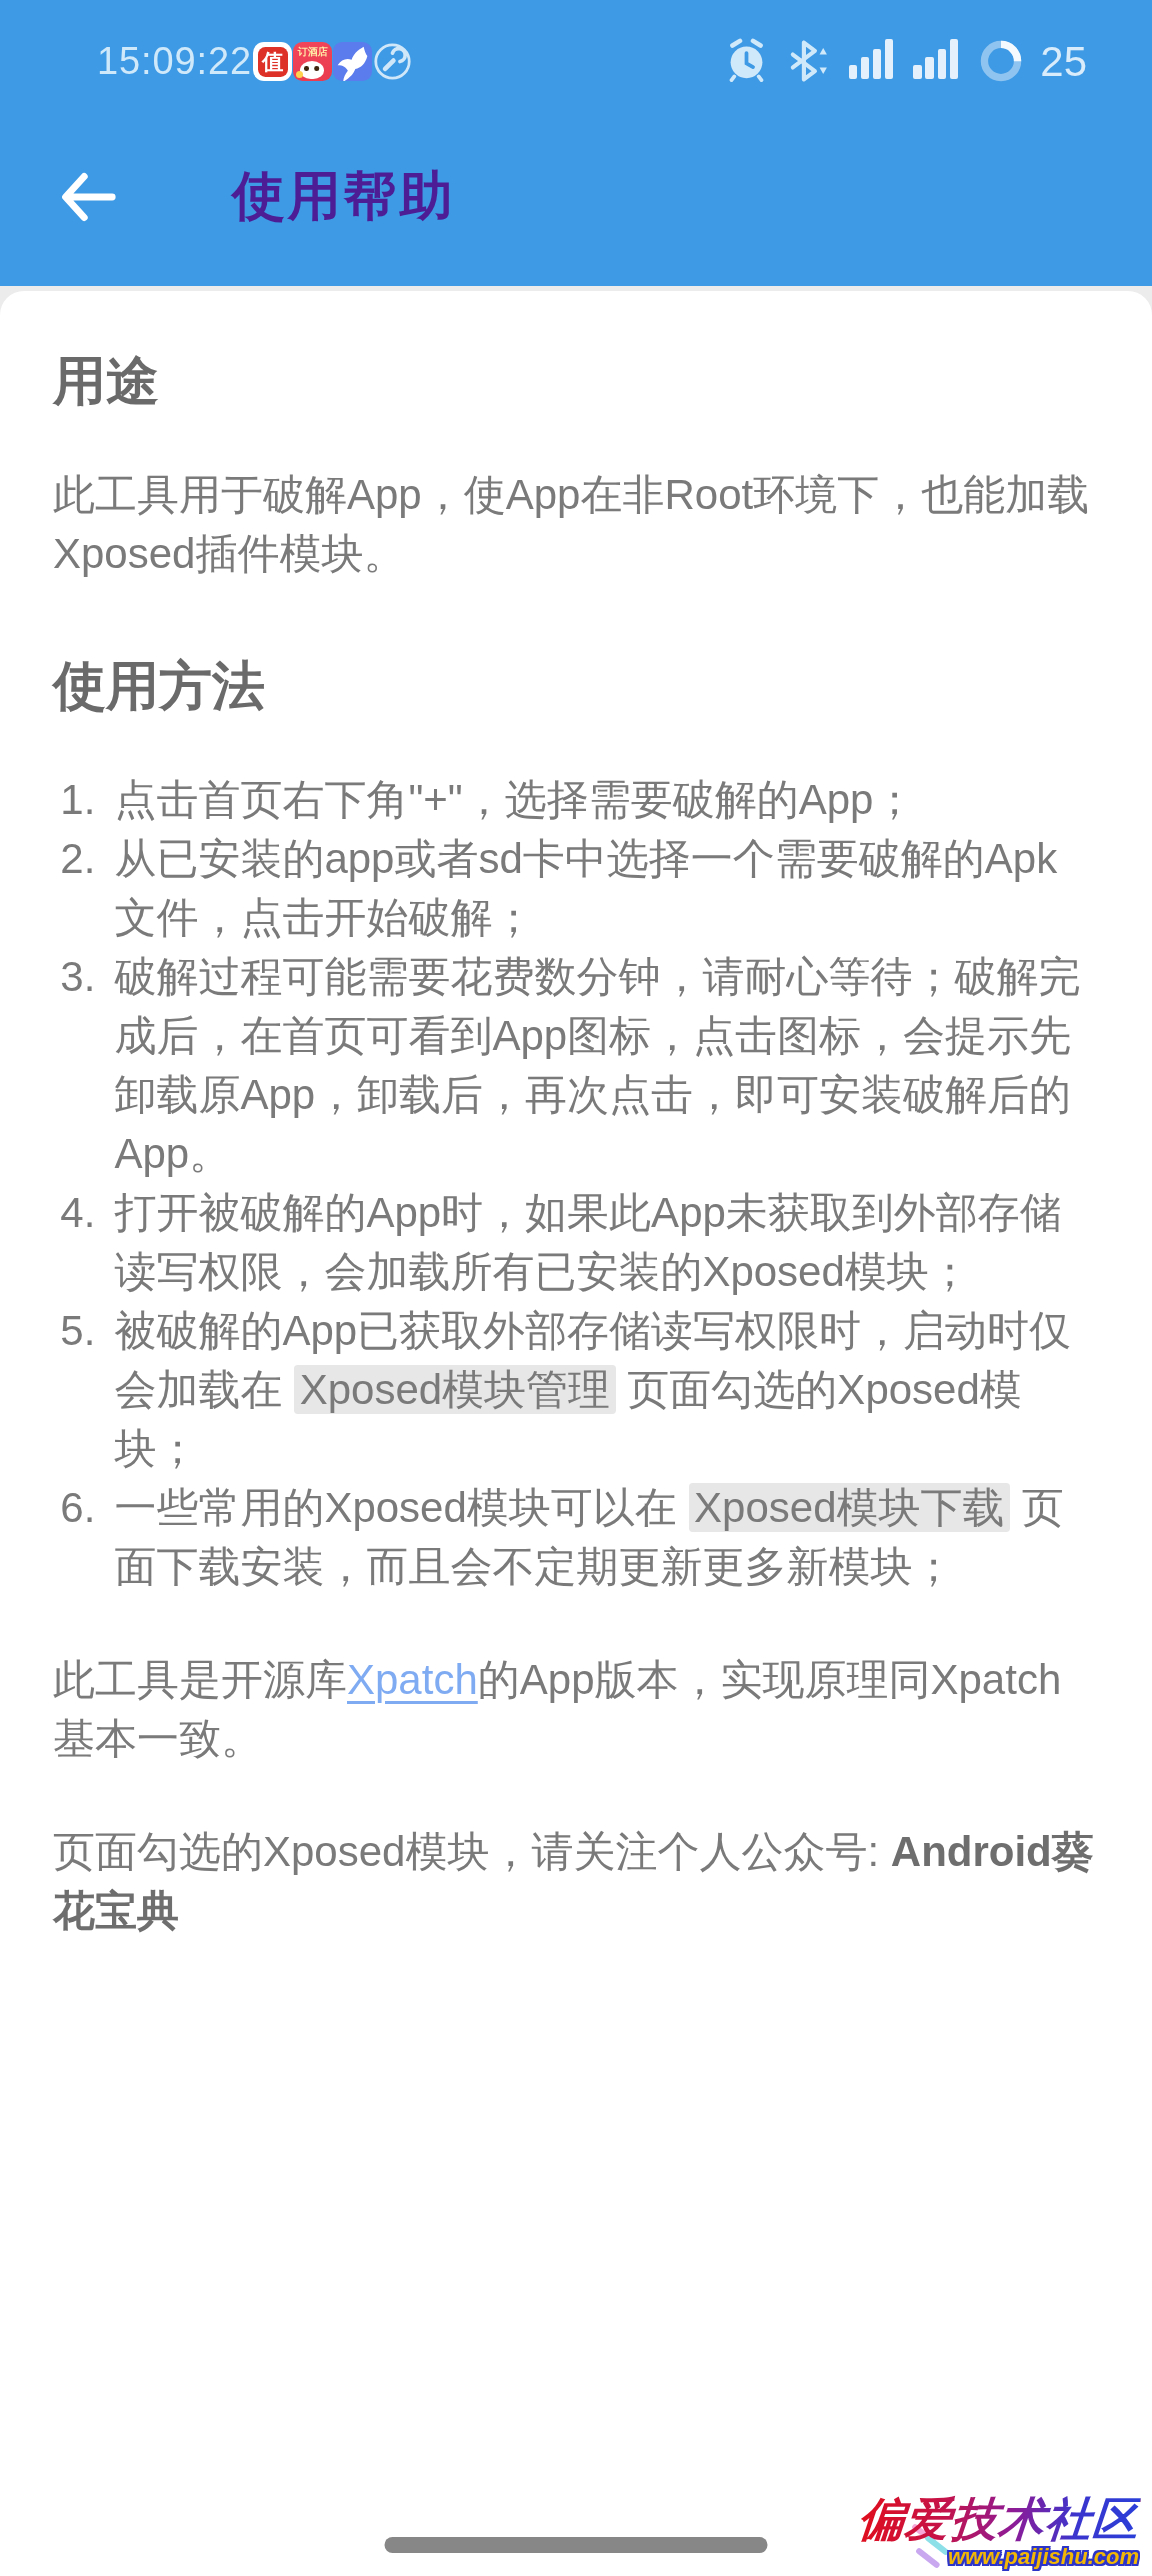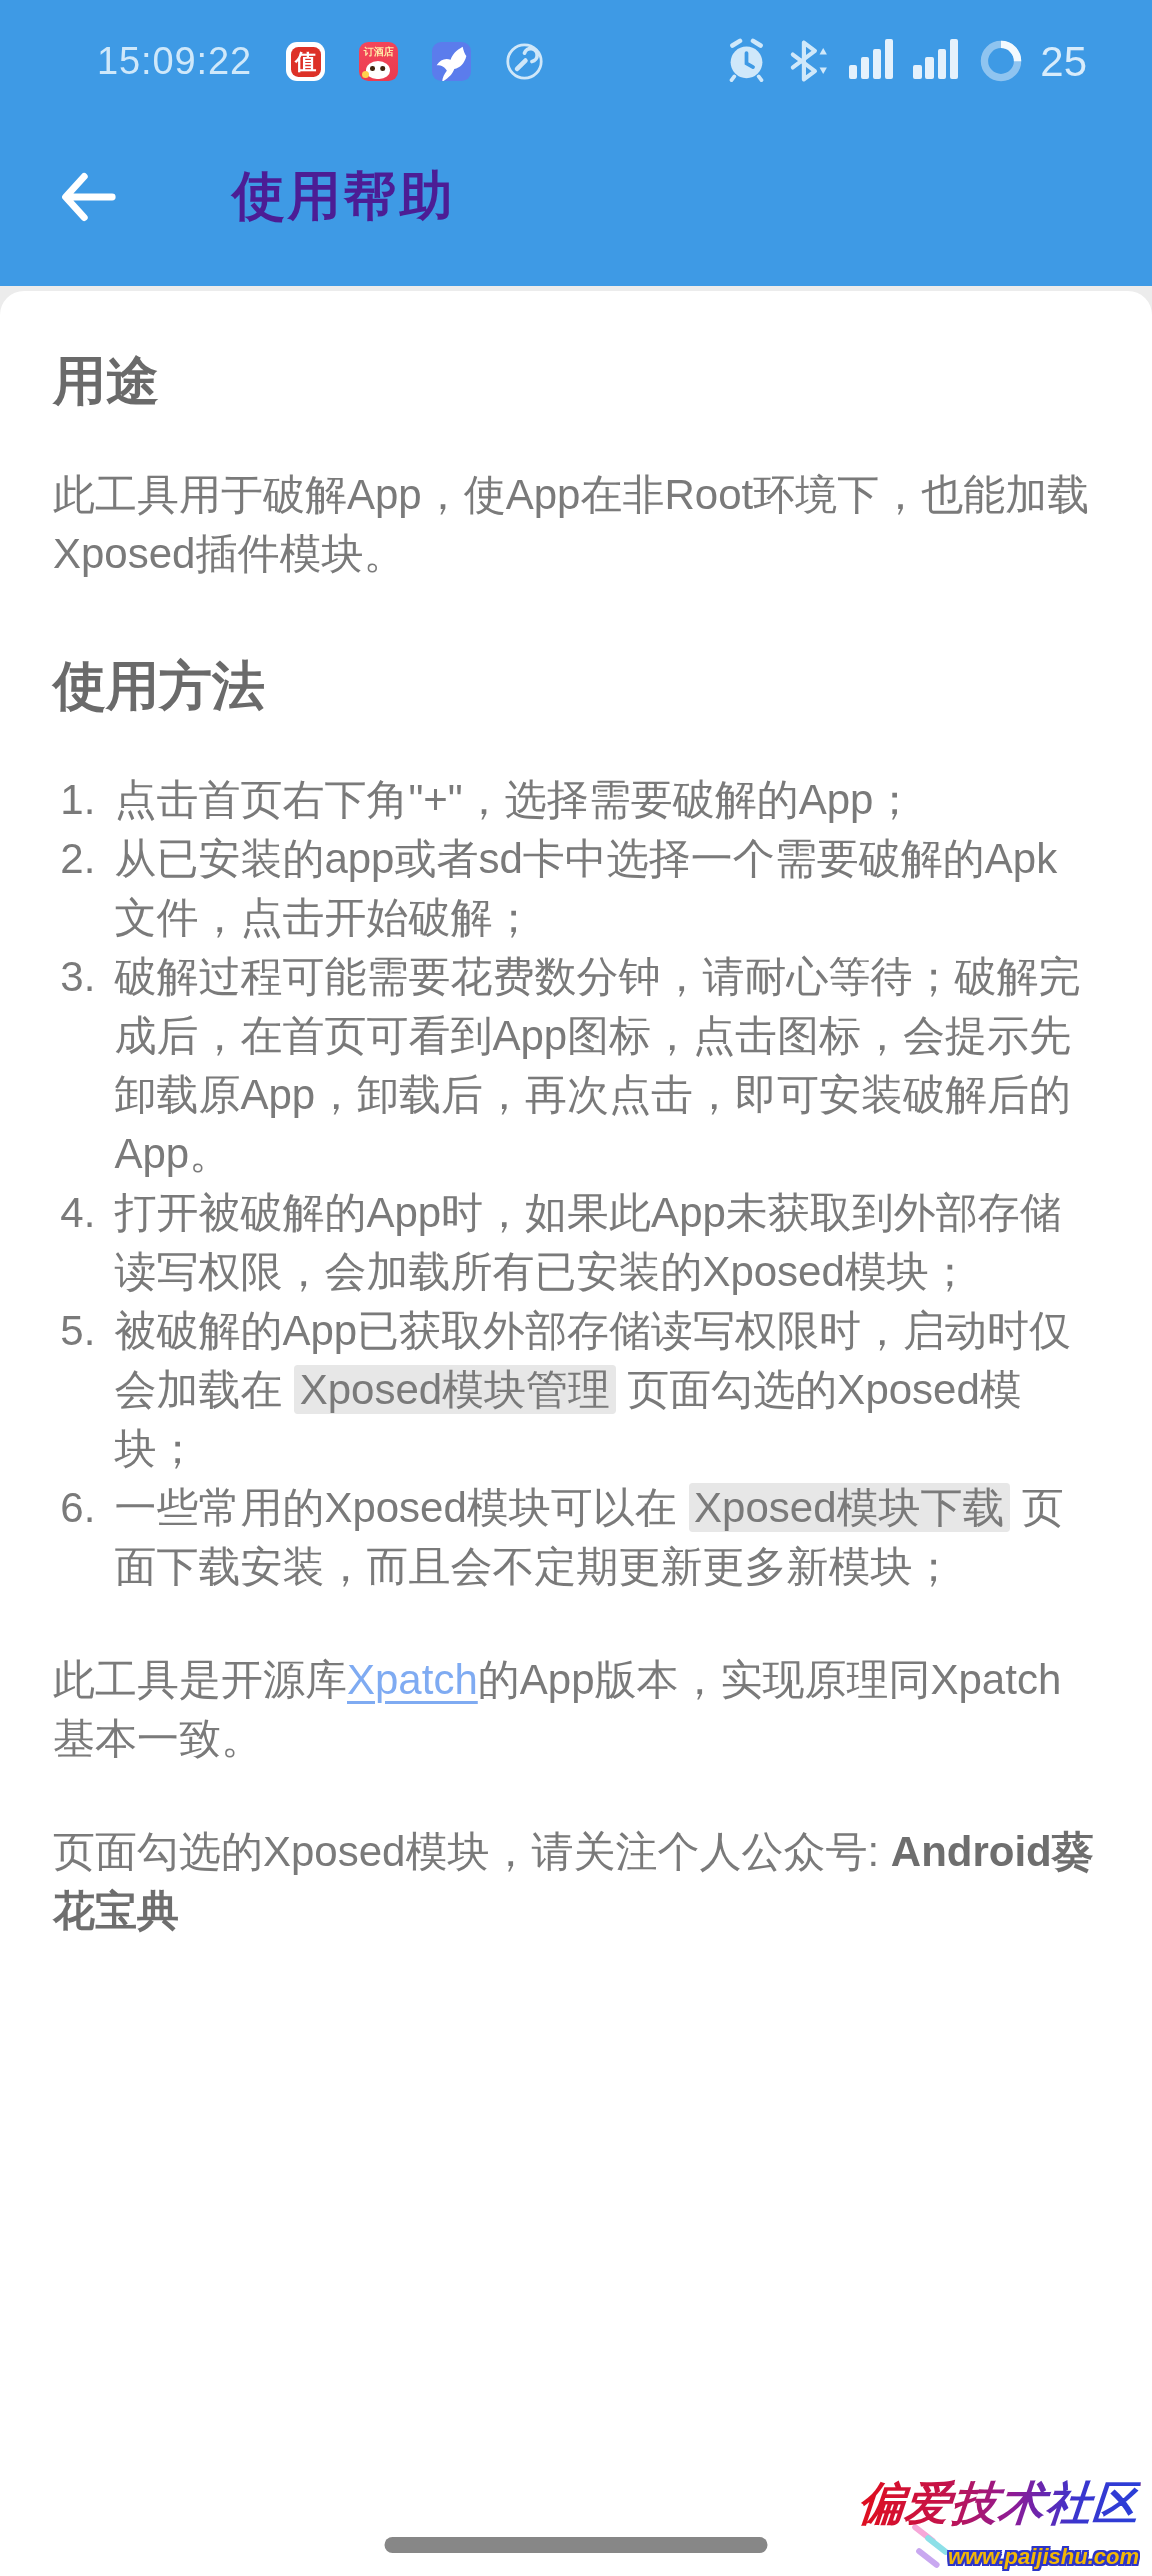--- a/index.html
+++ b/index.html
@@ -7,21 +7,21 @@
     position:relative;width:1152px;height:2576px;margin:0 auto;
     background:#ECECEC;overflow:hidden;
     font-family:"Liberation Sans","DejaVu Sans",sans-serif;
   }
   
   .header{height:286px;background:#3E9AE5;}
   .status-bar{
     height:108px;display:flex;align-items:center;
     padding:15px 65px 0 97px;box-sizing:border-box;color:#CFE8FA;
   }
-  .sb-left{display:flex;align-items:center;gap:34px;}
+  .sb-left{display:flex;align-items:center;gap:1px;}
   .sb-time{font-size:38px;letter-spacing:0.9px;color:#CFE8FA;}
   .badge{width:39px;height:39px;border-radius:9.3px;flex:0 0 auto;
          display:flex;align-items:center;justify-content:center;overflow:hidden;}
   .badge-zhi{background:#fff;border-radius:11px;}
   .badge-zhi .seal{width:30px;height:30px;background:#DD3127;border-radius:7.4px;
       color:#fff;font-size:21.4px;font-weight:bold;display:flex;align-items:center;justify-content:center;}
   .badge-hotel{background:linear-gradient(160deg,#F4475B,#E93A4E);flex-direction:column;justify-content:flex-start;position:relative;}
   .badge-hotel .hotel-label{font-size:10px;color:#FFE9A6;font-weight:bold;margin-top:2.8px;white-space:nowrap;}
   .badge-hotel .mascot{position:absolute;bottom:1.9px;left:6.5px;width:24px;height:18.6px;background:#fff;border-radius:50% 50% 45% 45%;}
   .badge-hotel .mascot:before{content:"";position:absolute;left:4.6px;top:5.6px;width:4.6px;height:4.6px;border-radius:50%;background:#40250f;box-shadow:10.2px 0 0 #40250f;}
@@ -55,21 +55,21 @@
   .home-indicator{position:absolute;left:50%;bottom:23px;transform:translateX(-50%);
       width:383px;height:16px;border-radius:8.4px;background:#878787;z-index:5;cursor:pointer;}
   .watermark{position:absolute;right:13px;bottom:5.6px;text-align:right;z-index:4;}
   .wm-title{
     font-size:46px;font-weight:900;font-style:italic;letter-spacing:0.9px;line-height:1.1;
     background:linear-gradient(90deg,#E00E1C 0%,#C51349 30%,#8E1B96 55%,#3A35CE 78%,#2A3FD8 100%);
     -webkit-background-clip:text;background-clip:text;color:transparent;
     transform:skewX(-5deg);display:inline-block;
   }
   .wm-url{
-    font-size:22px;font-weight:900;font-style:italic;color:#F2B705;margin-top:16px;
+    font-size:22px;font-weight:900;font-style:italic;color:#F2B705;margin-top:0;
     text-shadow:-1.9px 0 #2D35C8,1.9px 0 #2D35C8,0 -1.9px #2D35C8,0 1.9px #2D35C8,
                 -1.9px -1.9px #2D35C8,1.9px 1.9px #2D35C8,-1.9px 1.9px #2D35C8,1.9px -1.9px #2D35C8;
   }
   .sparkles{position:absolute;right:186px;bottom:5.6px;width:56px;height:43px;}
   .sparkles i{position:absolute;display:block;width:28px;height:5.6px;border-radius:2.8px;transform:rotate(38deg);}
   .sparkles i:nth-child(1){left:0;top:3.7px;background:#F6A8D8;}
   .sparkles i:nth-child(2){left:13px;top:15px;background:#8DE0E8;}
   .sparkles i:nth-child(3){left:3.7px;top:28px;background:#C9A8F0;}
 </style>
 </head>

